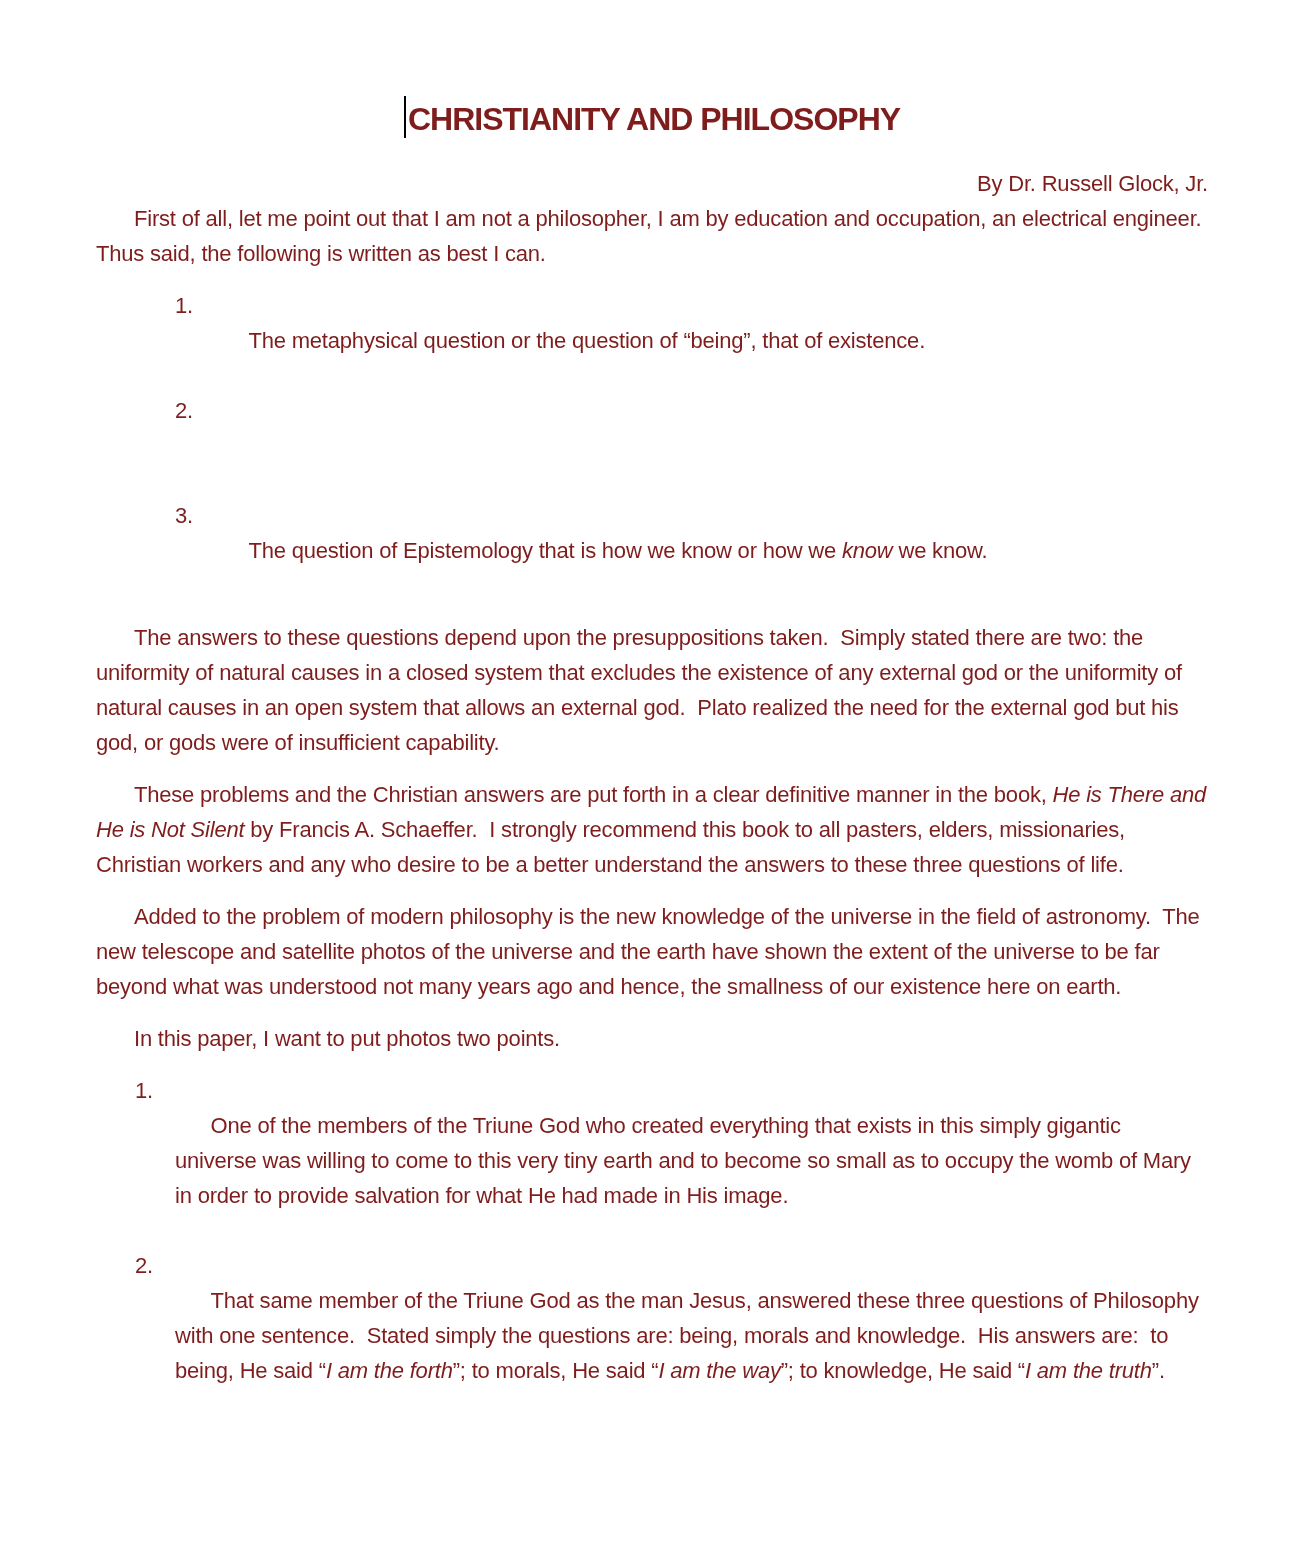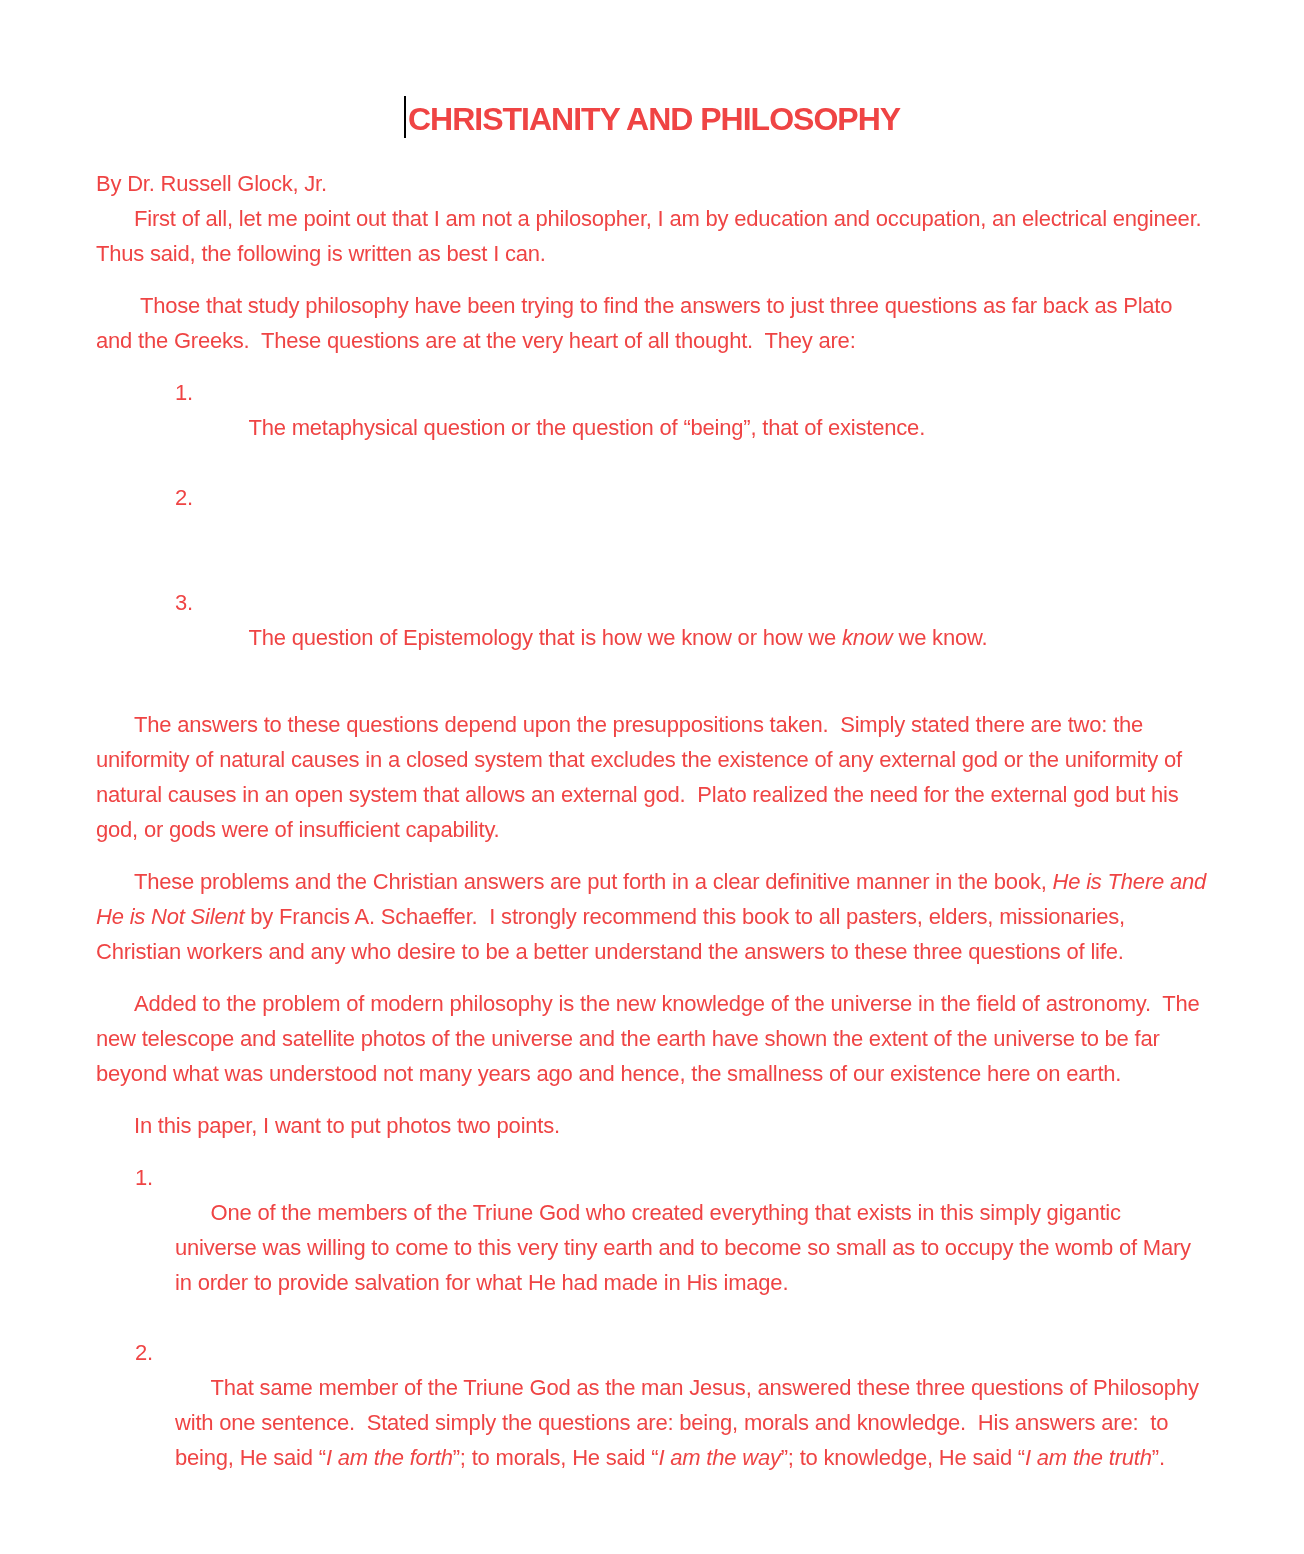--- a/index.html
+++ b/index.html
@@ -4,21 +4,21 @@
 <style>
   html, body { margin: 0; padding: 0; background: #ffffff; }
   .page {
     position: relative;
     width: 1304px;
     height: 1554px;
     background: #ffffff;
     box-sizing: border-box;
     padding: 96px 96px 0 96px;
     overflow: hidden;
-    color: #ef4444;
+    color: #7f1d1d;
     font-family: "Liberation Sans", "DejaVu Sans", sans-serif;
     font-size: 22px;
     line-height: 35px;
     letter-spacing: -0.2px;
   }
   .title {
     margin: 0 0 25px 0;
     font-size: 32px;
     line-height: 44px;
     font-weight: 700;
@@ -29,21 +29,21 @@
   .caret {
     display: inline-block;
     width: 2px;
     height: 42px;
     background: #000000;
     vertical-align: -8px;
     margin-right: 2px;
   }
   .byline {
     margin: 0;
-    text-align: left;
+    text-align: right;
   }
   p.body {
     margin: 0 0 17px 0;
     text-indent: 38px;
     white-space: pre-wrap;
   }
   p.body.first { }
   .list { margin: 0 0 17px 0; }
   .list-item {
     position: relative;
@@ -59,21 +59,20 @@
 <body>
 
 <div class="page">
 
   <h1 class="title"><span class="caret"></span><span>CHRISTIANITY AND PHILOSOPHY</span></h1>
 
   <p class="byline">By Dr. Russell Glock, Jr.</p>
 
   <p class="body first">First of all, let me point out that I am not a philosopher, I am by education and occupation, an electrical engineer.  Thus said, the following is written as best I can.</p>
 
-  <p class="body"> Those that study philosophy have been trying to find the answers to just three questions as far back as Plato and the Greeks.  These questions are at the very heart of all thought.  They are:</p>
 
   <div class="list list-questions">
     <div class="list-item">
       <span class="num">1.</span><span class="txt">The metaphysical question or the question of “being”, that of existence.</span>
     </div>
     <div class="list-item">
       <span class="num">2.</span>
     </div>
     <div class="list-item">
       <span class="num">3.</span><span class="txt">The question of Epistemology that is how we know or how we <i>know</i> we know.</span>

